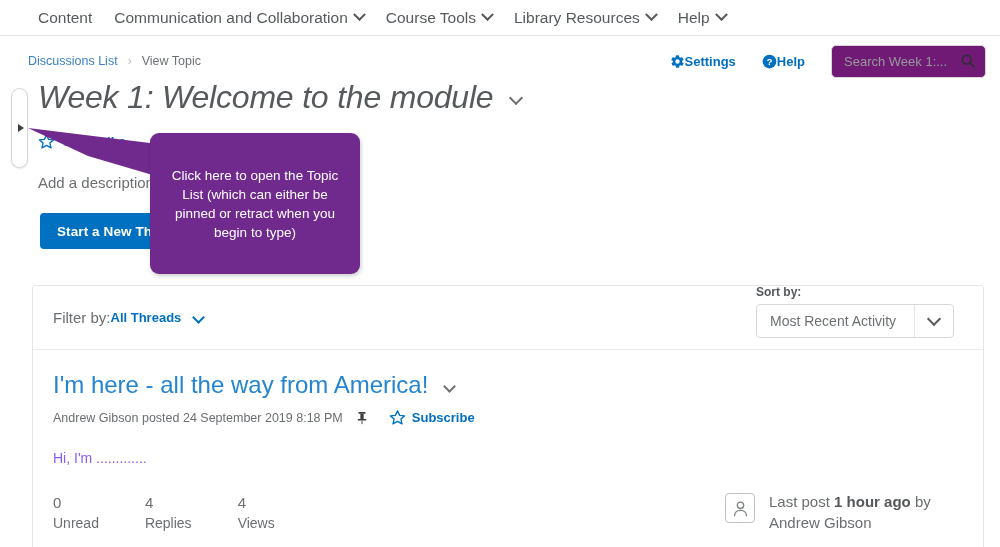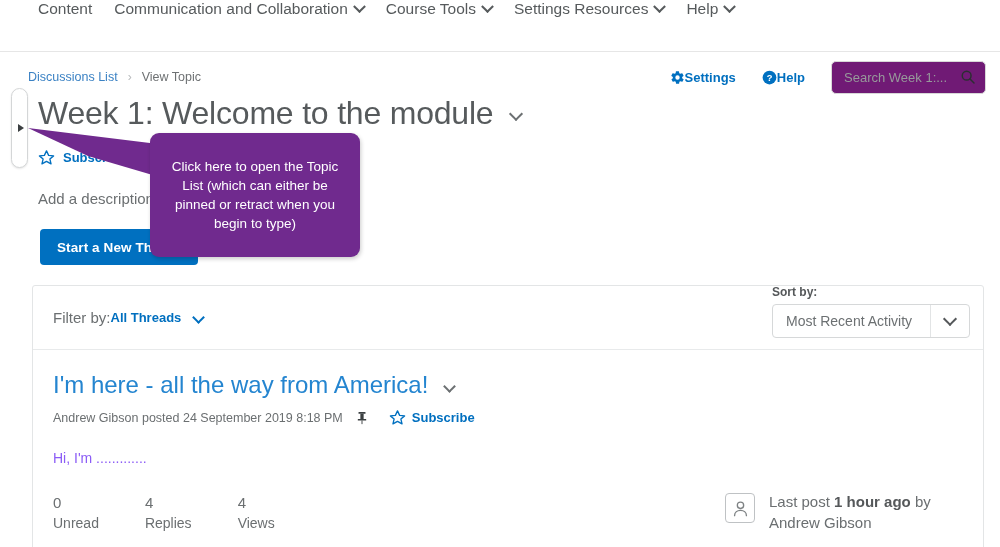--- a/index.html
+++ b/index.html
@@ -8,23 +8,23 @@
     width: 1000px; height: 547px;
     background: #ffffff;
     font-family: "Liberation Sans", sans-serif;
     color: #494c4e;
     overflow: hidden;
     position: relative;
   }
 
   
   .topnav {
-    height: 52px;
-    display: flex;
-    align-items: flex-start;
+    height: 36px;
+    display: flex;
+    align-items: center;
     padding: 0 0 0 38px;
     background: #ffffff;
     border-bottom: 1px solid #e6e6e6;
   }
   .nav-item {
     display: flex;
     align-items: center;
     gap: 7px;
     font-size: 15.5px;
     color: #565a5c;
@@ -111,20 +111,21 @@
     align-items: center;
     padding: 2px 0 0 38px;
     height: 48px;
   }
   .page-title {
     font-size: 32px;
     font-weight: normal;
     color: #565a5c;
     letter-spacing: -0.2px;
     white-space: nowrap;
+    font-style: italic;
   }
   .title-caret {
     display: inline-block;
     width: 10px; height: 10px;
     border-right: 2px solid #6c7072;
     border-bottom: 2px solid #6c7072;
     transform: rotate(45deg);
     margin-left: 18px;
     margin-top: 2px;
     cursor: pointer;
@@ -184,21 +185,21 @@
     border-left: 6px solid #3b3f41;
     border-top: 4.5px solid transparent;
     border-bottom: 4.5px solid transparent;
     margin-left: 2px;
   }
 
   
   .callout {
     position: absolute;
     left: 150px; top: 133px;
-    width: 210px; height: 124px;
+    width: 210px; height: 141px;
     background: #702a8e;
     border-radius: 9px;
     color: #ffffff;
     font-size: 13.5px;
     line-height: 19px;
     text-align: center;
     display: flex;
     align-items: center;
     justify-content: center;
     padding: 6px 12px;
@@ -239,21 +240,21 @@
     width: 9px; height: 9px;
     border-right: 2.5px solid #006fbf;
     border-bottom: 2.5px solid #006fbf;
     transform: rotate(45deg);
     margin-left: 9px;
     margin-bottom: 3px;
     vertical-align: middle;
   }
   .sort-wrap {
     position: absolute;
-    right: 13px; top: -1px;
+    right: 29px; top: -1px;
     width: 198px;
   }
   .sort-label {
     font-size: 12px;
     color: #55585a;
     font-weight: bold;
     margin-bottom: 5px;
   }
   .sortbox {
     height: 34px;
@@ -368,21 +369,21 @@
   </div>
   <div class="nav-item">
     <span>Communication and Collaboration</span>
     <span class="caret"></span>
   </div>
   <div class="nav-item">
     <span>Course Tools</span>
     <span class="caret"></span>
   </div>
   <div class="nav-item">
-    <span>Settings Resources</span>
+    <span>Library Resources</span>
     <span class="caret"></span>
   </div>
   <div class="nav-item">
     <span>Help</span>
     <span class="caret"></span>
   </div>
 </div>
 
 
 <div class="crumbrow">

